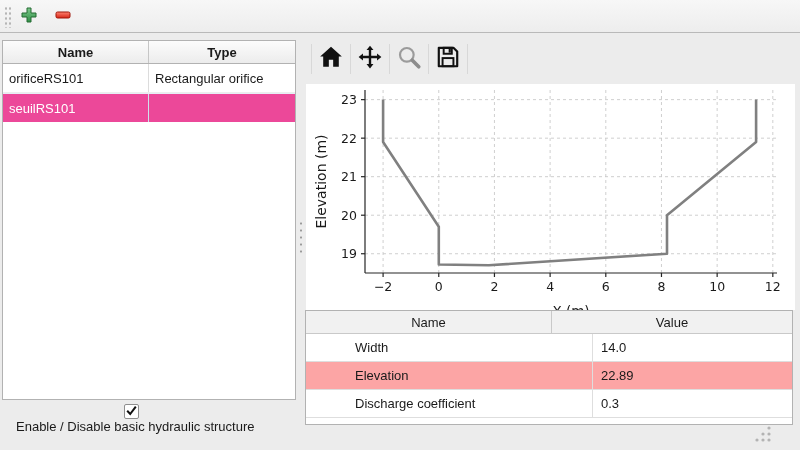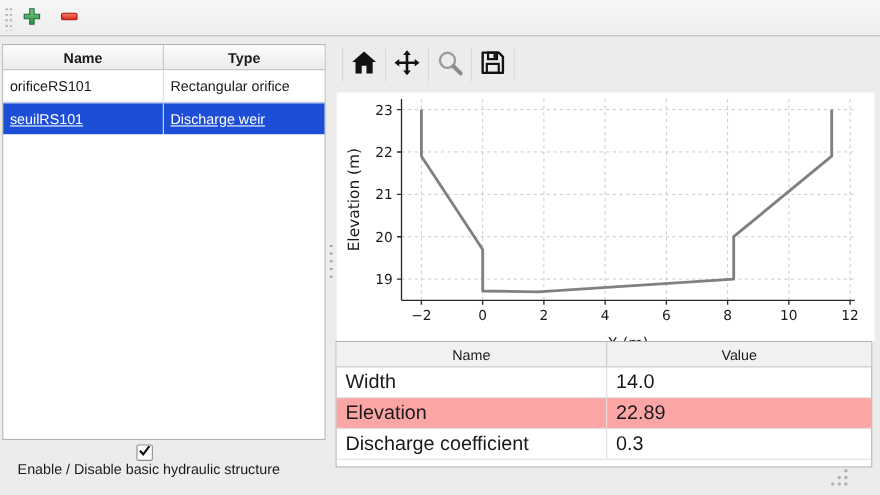--- a/index.html
+++ b/index.html
@@ -88,21 +88,21 @@
   .props-table{
     position:absolute;left:305px;top:310px;width:488px;height:115px;
     background:#fff;border:1px solid #b2b2b2;box-sizing:border-box;
   }
   .pt-header{display:flex;height:22px;background:#f1f1f1;border-bottom:1px solid #c9c9c9;}
   .pt-header .hcell{
     display:flex;align-items:center;justify-content:center;font-size:13px;box-sizing:border-box;
   }
   .pt-header .hcell.c-name{flex:0 0 246px;border-right:1px solid #c9c9c9;}
   .pt-header .hcell.c-value{flex:1 1 auto;}
-  .pt-row{display:flex;height:27px;font-size:18px;border-bottom:1px solid #dedede;}
+  .pt-row{display:flex;height:27px;font-size:13px;border-bottom:1px solid #dedede;padding-left:41px;}
   .pt-row .cell{display:flex;align-items:center;padding-left:8px;box-sizing:border-box;}
   .pt-row .cell.c-name{flex:0 0 246px;border-right:1px solid #dedede;}
   .pt-row .cell.c-value{flex:1 1 auto;}
   .pt-row.alt{background:#fca5a5;}
 
   
   .size-grip{position:absolute;left:752px;top:424px;}
 </style>
 </head>
 <body>
@@ -141,23 +141,22 @@
 
   <div class="structures-table">
     <div class="st-header">
       <div class="hcell">Name</div>
       <div class="hcell">Type</div>
     </div>
     <div class="st-row row-plain">
       <div class="cell">orificeRS101</div>
       <div class="cell">Rectangular orifice</div>
     </div>
-    <div class="st-row row-selected" id="selected-row" style="background: #1d4ed8; text-decoration: underline;">
+    <div class="st-row row-selected" id="selected-row" style="background: #ec4899;">
       <div class="cell">seuilRS101</div>
-      <div class="cell">Discharge weir</div>
     </div>
   </div>
 
   <div class="enable-row">
     <div class="checkbox">
       <span>
         <svg width="13" height="13" viewBox="0 0 13 13">
           <path d="M2.2 6.8 L5.2 10 L10.8 2.6" stroke="#111" stroke-width="2" fill="none"></path>
         </svg>
       </span>

